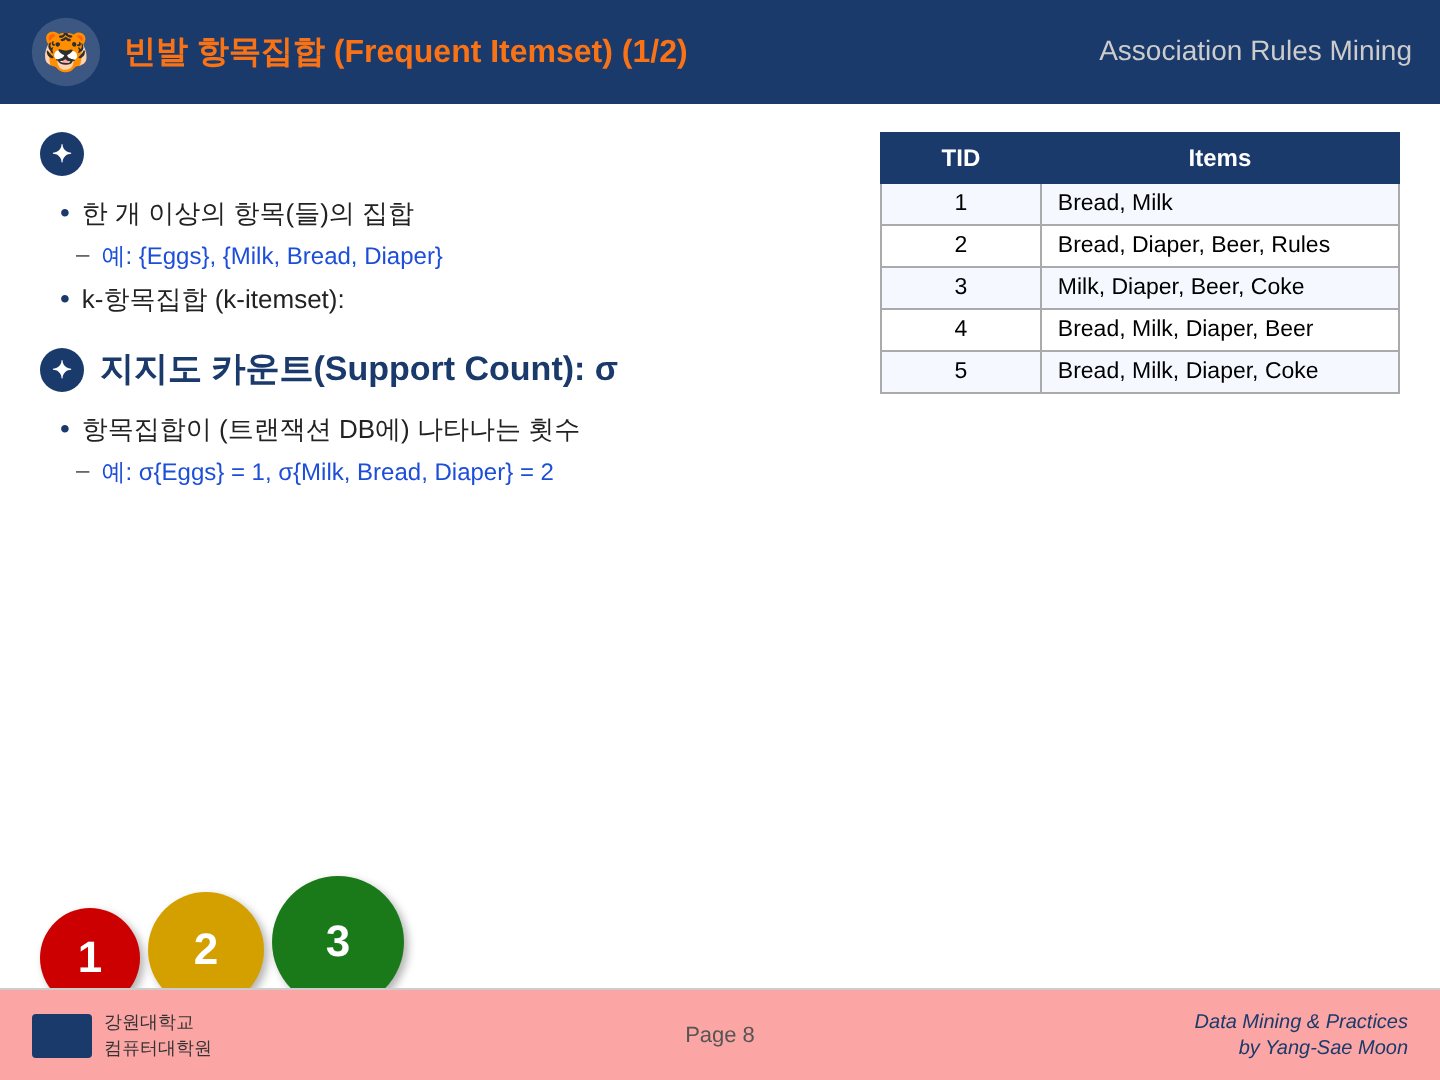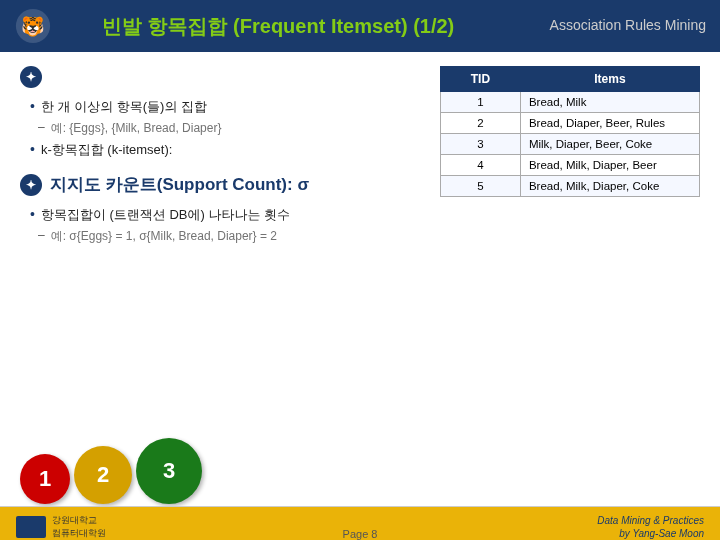--- a/index.html
+++ b/index.html
@@ -20,25 +20,24 @@
       padding: 6px 14px;
       height: 52px;
     }
     .header-logo {
       width: 38px;
       height: 38px;
       margin-right: 10px;
       flex-shrink: 0;
     }
     .header-title {
-      color: #84cc16;
-      font-size: 20px;
+      color: #f97316;
+      font-size: 16px;
       font-weight: bold;
       flex: 1;
-      margin-left: 40px;
     }
     .header-subtitle {
       color: #ccc;
       font-size: 14px;
       text-align: right;
       line-height: 1.4;
     }
 
     
     .content {
@@ -81,21 +80,21 @@
       font-size: 14px;
       flex-shrink: 0;
     }
     .sub-bullet {
       list-style: none;
       padding-left: 18px;
       margin-bottom: 4px;
     }
     .sub-bullet li {
       font-size: 12px;
-      color: #737373;
+      color: #1d4ed8;
       margin-bottom: 2px;
       display: flex;
       align-items: flex-start;
     }
     .sub-bullet li::before {
       content: '–';
       margin-right: 6px;
       color: #555;
       flex-shrink: 0;
     }
@@ -159,25 +158,25 @@
     .td-items {
       text-align: left !important;
     }
 
     
     .footer {
       position: absolute;
       bottom: 0;
       left: 0;
       right: 0;
-      height: 34px;
-      background: #eab308;
+      height: 46px;
+      background: #fca5a5;
       border-top: 1px solid #ccc;
       display: flex;
-      align-items: flex-end;
+      align-items: center;
       justify-content: space-between;
       padding: 0 16px;
     }
     .footer-logo-area {
       display: flex;
       align-items: center;
       gap: 6px;
     }
     .footer-logo-box {
       width: 30px;

